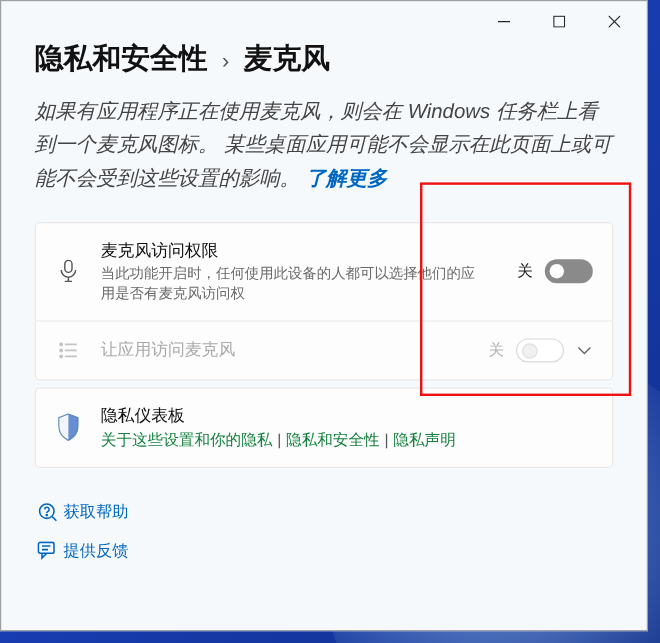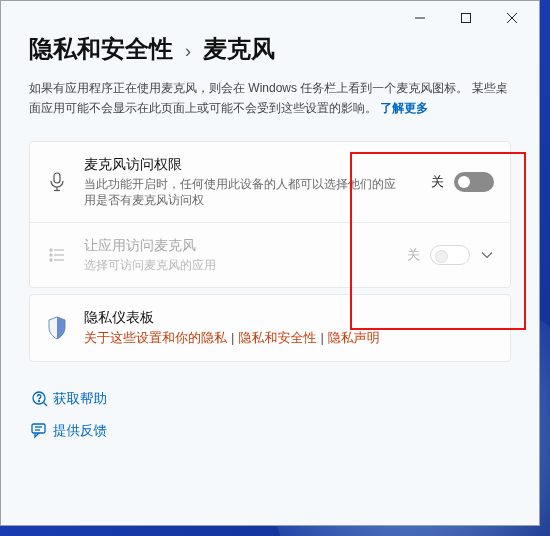--- a/index.html
+++ b/index.html
@@ -53,24 +53,25 @@
     color: #111;
     margin-top: -2px;
     margin-bottom: 14px;
   }
   .chev {
     font-size: 18px;
     color: #555;
     font-weight: 400;
   }
   .desc {
-    font-size: 12px;
+    font-size: 17px;
     color: #444;
     line-height: 1.65;
     margin-bottom: 22px;
+    font-style: italic;
   }
   .desc a { color: #0067c0; text-decoration: none; font-weight: 600; }
   .card {
     background: #fdfdfe;
     border: 1px solid #e8e8e8;
     border-radius: 4px;
     margin-bottom: 4px;
   }
   .row {
     display: flex;
@@ -118,21 +119,21 @@
   }
   .expand {
     width: 14px; color: #666;
     display: flex; align-items: center; justify-content: center;
   }
   .card.sep { margin-top: 6px; }
   .shield { width: 20px; height: 24px; }
   .links {
     font-size: 13px;
   }
-  .links a { color: #c2410c; text-decoration: none; }
+  .links a { color: #15803d; text-decoration: none; }
   .links .div { color: #555; margin: 0 4px; }
   .footer {
     margin-top: 28px;
     padding-left: 2px;
   }
   .flink {
     display: flex; align-items: center; gap: 4px;
     font-size: 13.5px; color: #0067c0;
     margin-bottom: 14px;
     cursor: pointer;
@@ -206,21 +207,20 @@
             <circle cx="2" cy="2" r="1" fill="#c3c3c3"></circle>
             <line x1="5" y1="2" x2="15" y2="2"></line>
             <circle cx="2" cy="7" r="1" fill="#c3c3c3"></circle>
             <line x1="5" y1="7" x2="15" y2="7"></line>
             <circle cx="2" cy="12" r="1" fill="#c3c3c3"></circle>
             <line x1="5" y1="12" x2="15" y2="12"></line>
           </svg>
         </div>
         <div class="rtext">
           <div class="rtitle dim">让应用访问麦克风</div>
-          <div class="rsub dim">选择可访问麦克风的应用</div>
         </div>
         <div class="rctrl">
           <span class="state dim">关</span>
           <div class="toggle off-light"></div>
           <div class="expand">
             <svg width="12" height="8" viewBox="0 0 12 8" fill="none" stroke="#666" stroke-width="1.2">
               <polyline points="1,1.5 6,6.5 11,1.5"></polyline>
             </svg>
           </div>
         </div>

